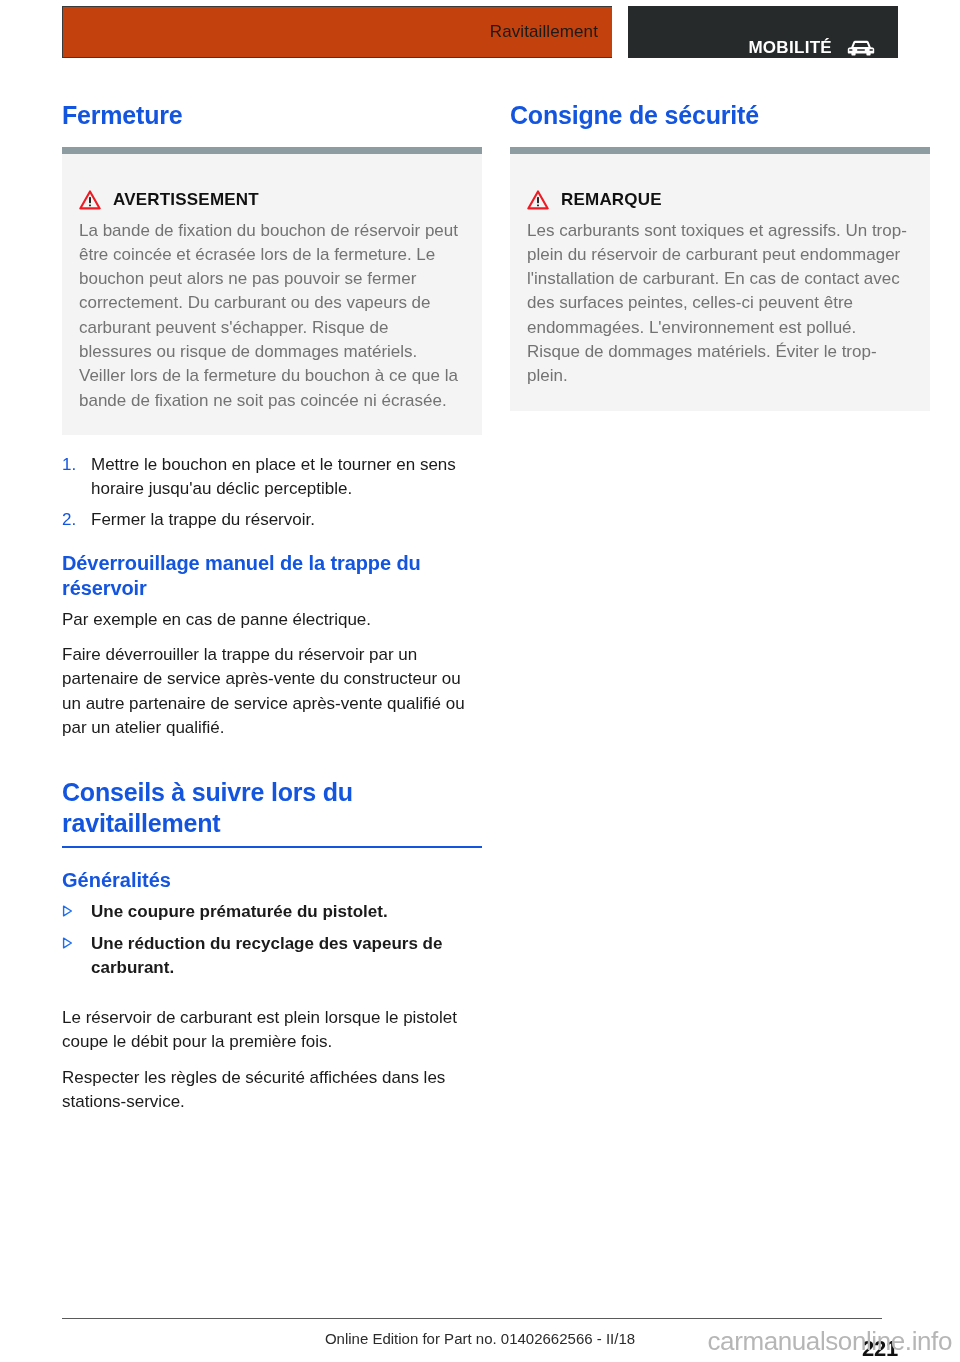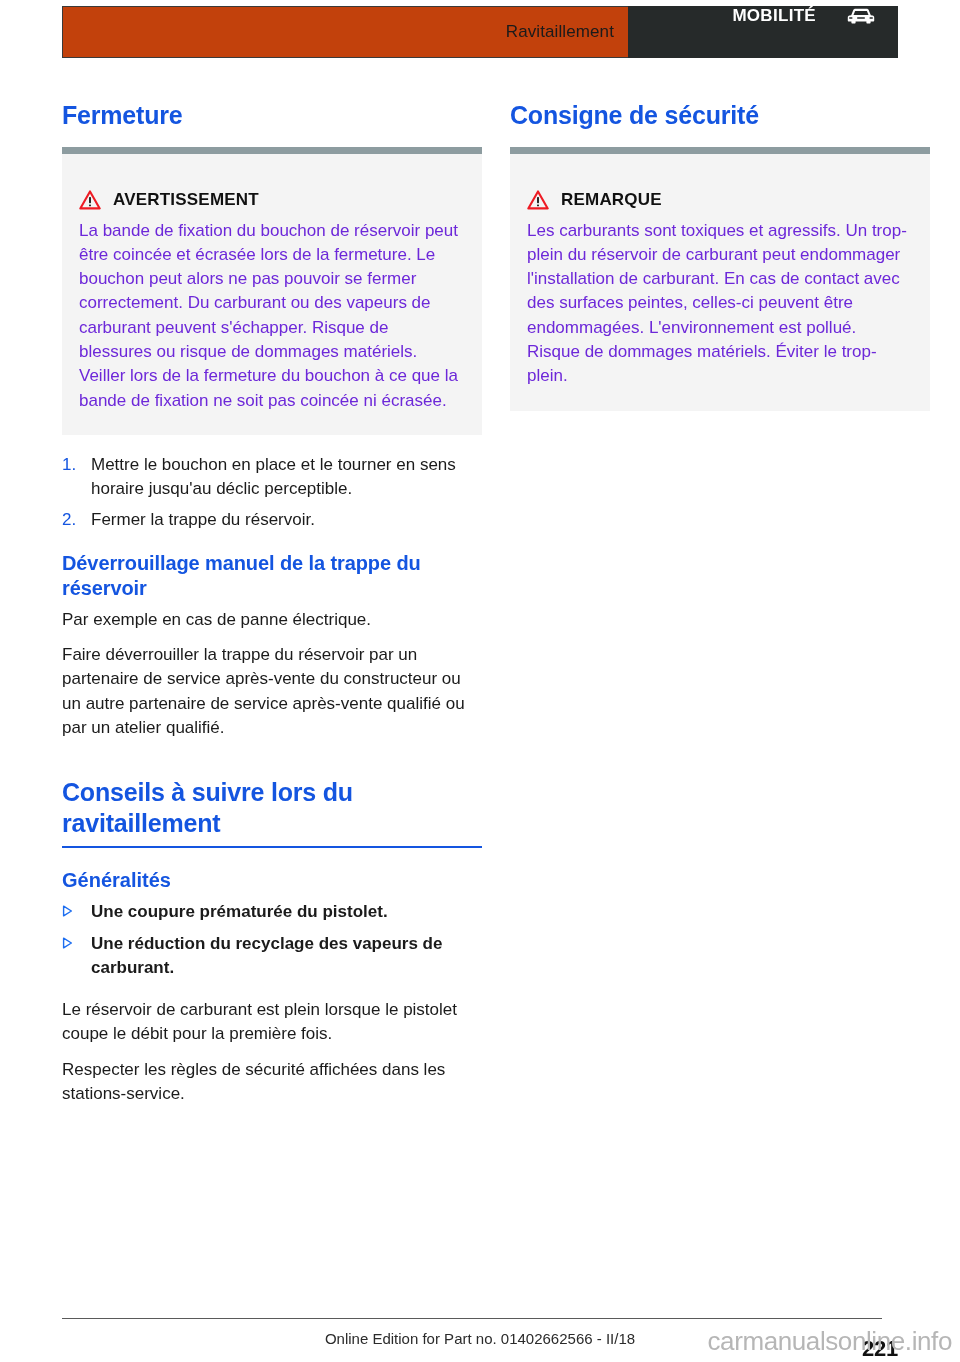--- a/index.html
+++ b/index.html
@@ -48,25 +48,26 @@
   }
   .header-crumb-text {
     font-size: 17px;
     color: #1b1b1b;
     letter-spacing: 0.1px;
   }
   .header-tab {
     flex: 0 0 270px;
     background: #262a2a;
     display: flex;
-    align-items: flex-start;
+    align-items: flex-end;
     justify-content: flex-end;
     padding-right: 22px;
     box-sizing: border-box;
-    gap: 30px;
+    gap: 14px;
+    margin-left: 16px;
   }
   .header-tab-text {
     font-size: 17px;
     font-weight: bold;
     color: #ffffff;
     letter-spacing: 0.3px;
   }
   .car-icon svg { display: block; }
 
   
@@ -132,21 +133,21 @@
   .warn-icon svg { display: block; }
   .notebox-title {
     font-size: 17px;
     font-weight: bold;
     color: #111111;
     letter-spacing: 0.2px;
   }
   .notebox-body {
     font-size: 17px;
     line-height: 1.43;
-    color: #6d28d9;
+    color: #737373;
     margin: 0;
   }
 
   
   p.para {
     font-size: 17px;
     line-height: 1.43;
     color: #1b1b1b;
     margin: 0 15px 11px 0;
   }
@@ -178,21 +179,21 @@
     margin: 0;
     padding: 0;
   }
   ul.trilist > li {
     display: flex;
     font-size: 17px;
     line-height: 1.43;
     margin-bottom: 7px;
     font-weight: bold;
   }
-  ul.trilist > li:last-child { margin-bottom: 8px; }
+  ul.trilist > li:last-child { margin-bottom: 16px; }
   .tri {
     flex: 0 0 29px;
     padding-top: 5px;
   }
   .tri svg { display: block; }
   .tri-text { flex: 1 1 auto; }
 
   
   .footer-rule {
     position: absolute;

